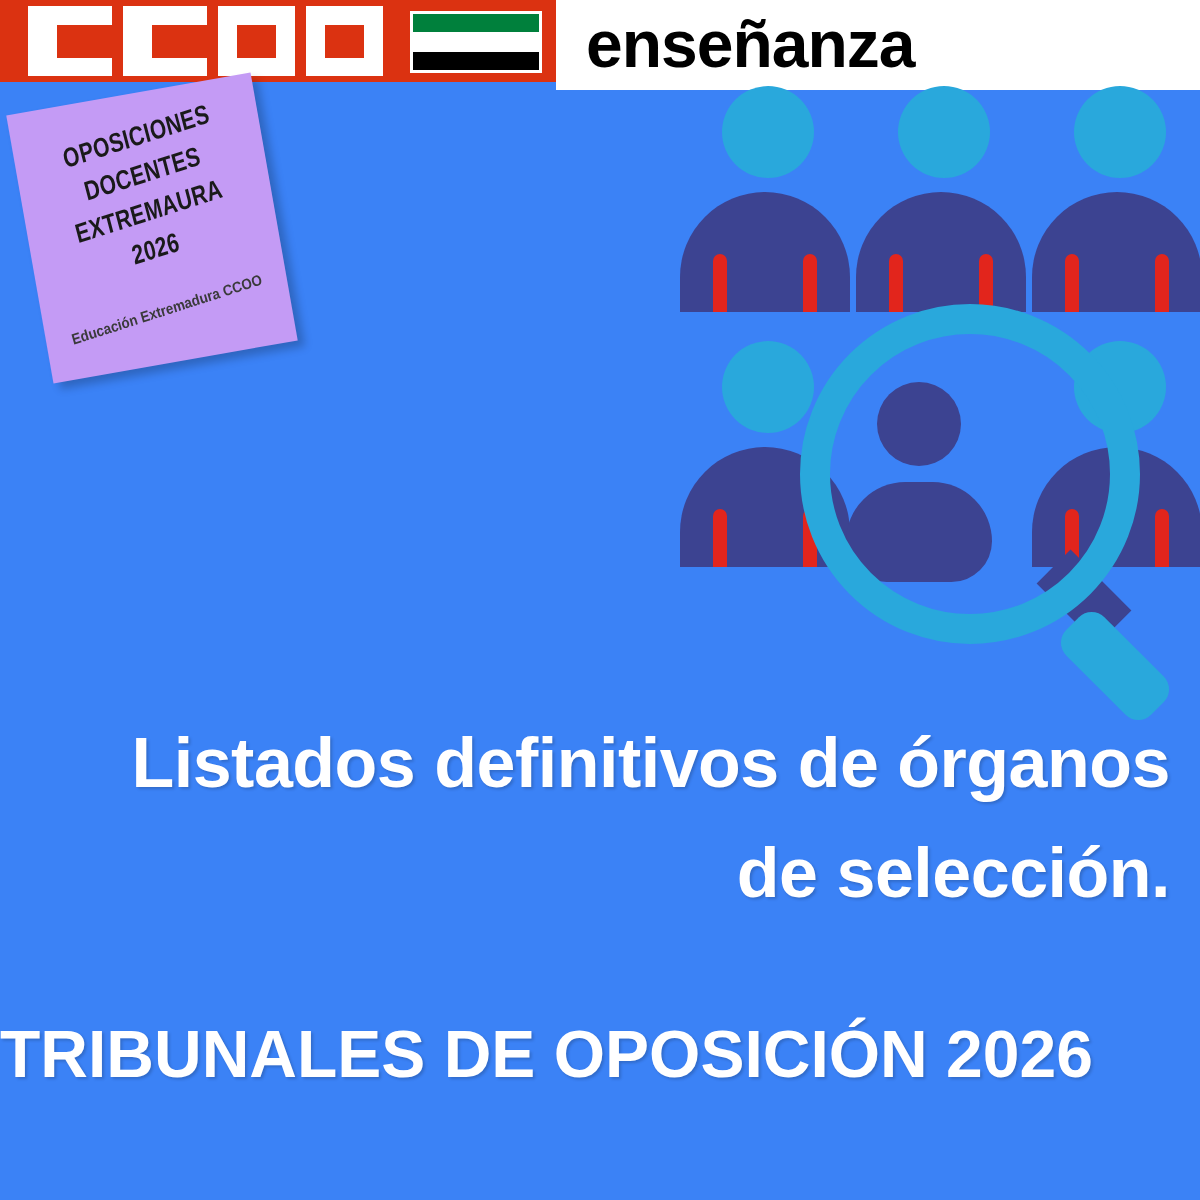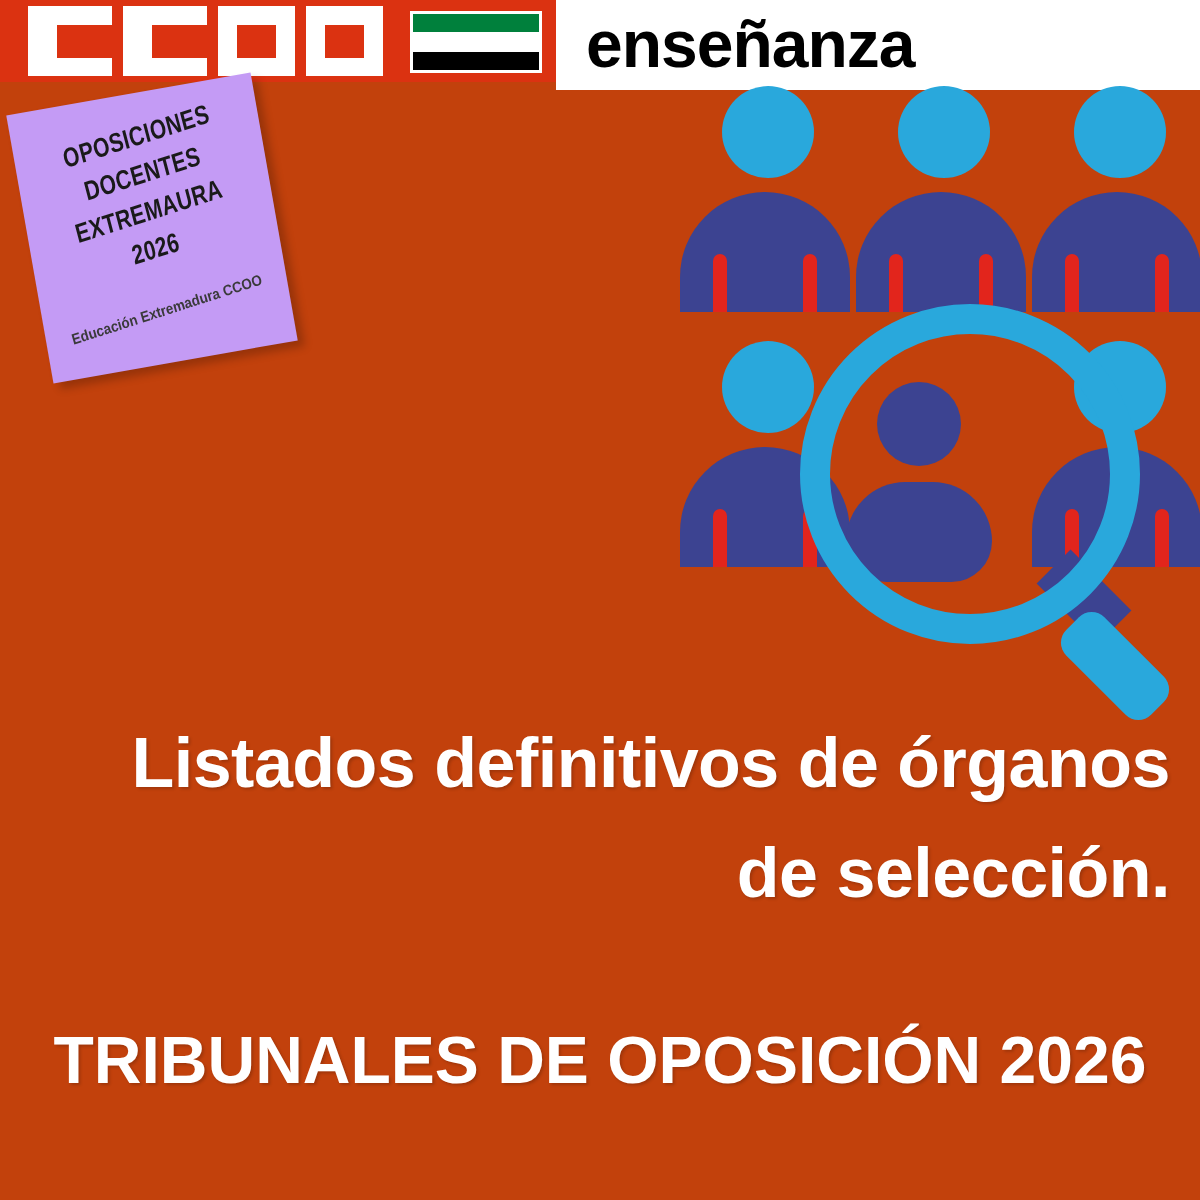--- a/index.html
+++ b/index.html
@@ -4,21 +4,21 @@
 <style>
   html, body {
     margin: 0;
     padding: 0;
     background: #ffffff;
   }
   .poster {
     position: relative;
     width: 1200px;
     height: 1200px;
-    background: #c2410c;
+    background: #3b82f6;
     overflow: hidden;
     font-family: "Liberation Sans", sans-serif;
   }
 
   
   .header {
     position: absolute;
     left: 0; top: 0;
     width: 1200px;
     height: 90px;
@@ -197,29 +197,27 @@
     font-size: 70px;
     line-height: 110px;
     letter-spacing: -0.5px;
     text-shadow: 2px 2px 3px rgba(0,0,0,0.18);
   }
   .subline {
     position: absolute;
     left: 0px;
     top: 1014px;
     width: 1200px;
-    text-align: center;
     color: #FFFFFF;
     font-family: "Liberation Sans Narrow", "Liberation Sans", sans-serif;
     font-weight: bold;
     font-size: 66px;
     line-height: 80px;
     letter-spacing: 0px;
     text-shadow: 2px 2px 3px rgba(0,0,0,0.18);
-    margin-top: 6px;
   }
 </style>
 </head>
 <body>
 
 <div class="poster">
 
   <div class="header">
     <div class="header-red"></div>
     <div class="header-white"></div>

